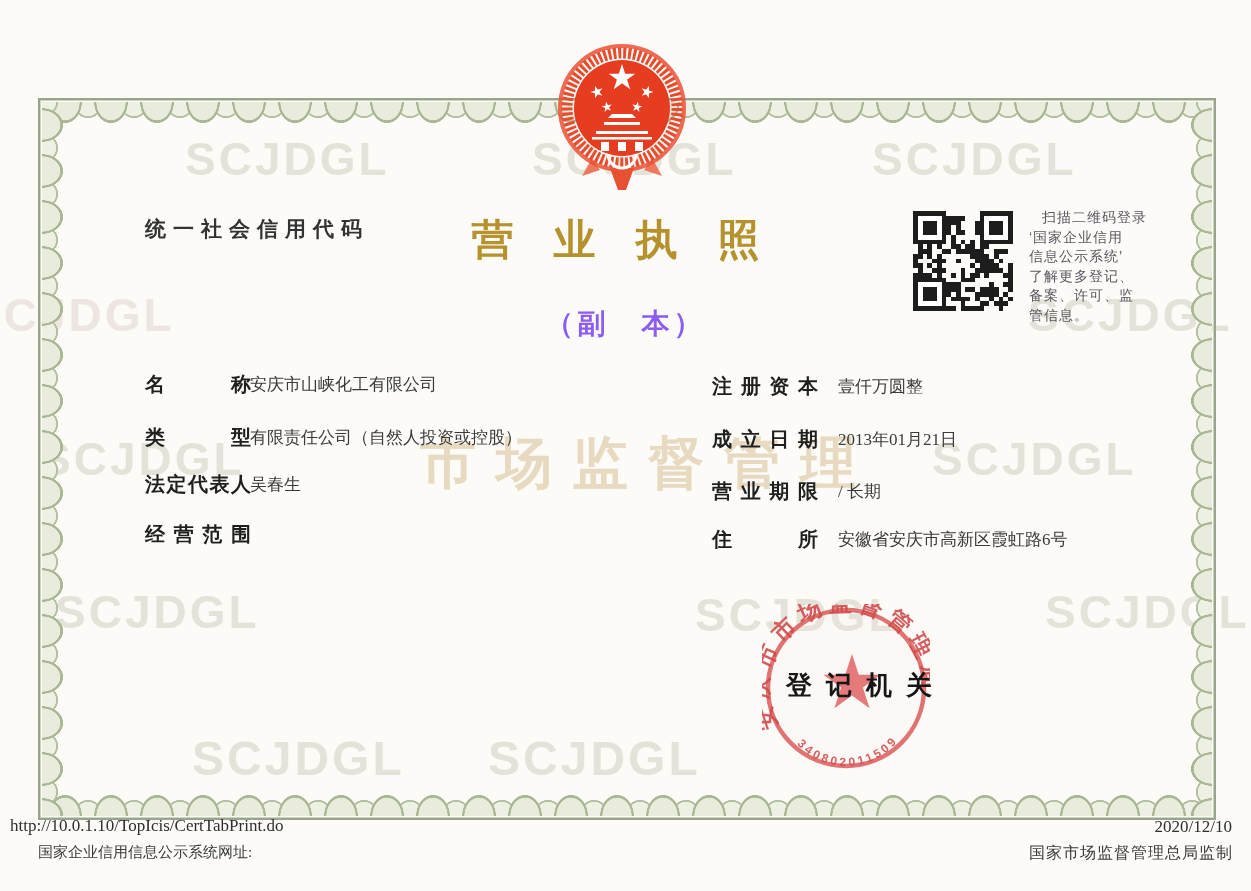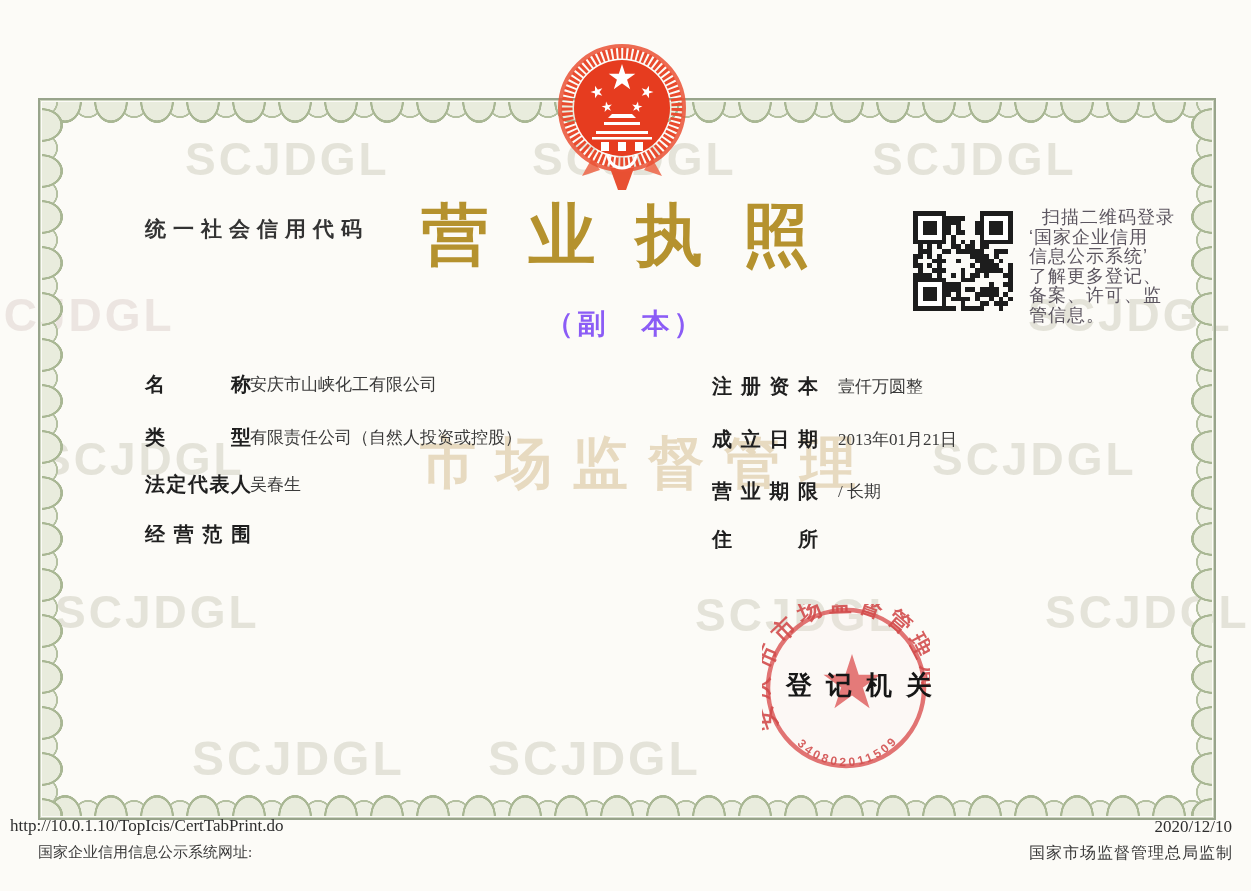--- a/index.html
+++ b/index.html
@@ -35,30 +35,30 @@
   .wm{position:absolute;z-index:0;font-weight:700;letter-spacing:3px;color:#e4e3d9;
       font-family:"Liberation Sans",sans-serif;user-select:none;}
   .wm-center{position:absolute;z-index:0;font-weight:700;color:rgba(203,172,116,0.42);
       font-family:"Liberation Sans",sans-serif;user-select:none;}
 
   
   .credit-label{position:absolute;left:145px;top:215px;font-size:21px;font-weight:600;
       letter-spacing:7px;color:#333;z-index:2;text-align:center;}
   .credit-code{position:absolute;left:147px;top:250px;font-size:19px;color:#333;
       font-family:"Liberation Serif",serif;letter-spacing:1px;z-index:2;}
-  .title{position:absolute;left:50%;transform:translateX(-50%);top:190px;font-size:67px;
+  .title{position:absolute;left:50%;transform:translateX(-50%);top:212px;font-size:42px;
       font-weight:800;letter-spacing:40px;text-indent:20px;color:#b5922e;z-index:2;white-space:nowrap;}
   .subtitle{position:absolute;left:50%;transform:translateX(-50%);top:305px;font-size:28px;
       font-weight:600;letter-spacing:4px;color:#8b5cf6;z-index:2;white-space:nowrap;}
 
   
   .emblem{position:absolute;left:552px;top:36px;width:140px;height:160px;z-index:2;}
   .qr-box{position:absolute;left:913px;top:211px;width:100px;height:100px;z-index:2;}
   .qr-caption{position:absolute;left:1029px;top:208px;width:124px;z-index:2;
-      font-size:18px;line-height:19.5px;color:#5c5660;letter-spacing:1px;}
+      font-size:14px;line-height:19.5px;color:#5c5660;letter-spacing:1px;}
   .qr-caption .ln{white-space:nowrap;}
   .qr-caption .ln:first-child{text-indent:13px;}
 
   
   .flabel{position:absolute;width:106px;font-size:20px;font-weight:700;color:#1f1f1f;
       text-align:justify;text-align-last:justify;z-index:2;
       font-family:"Liberation Sans",sans-serif;}
   .fvalue{position:absolute;font-size:16px;color:#3a3a3a;z-index:2;line-height:23px;
       font-family:"Liberation Serif",serif;}
 
@@ -314,20 +314,21 @@
   <div class="flabel" style="left:712px;top:373px">注册资本</div>
   <div class="fvalue" style="left:838px;top:375px;font-size:17px">壹仟万圆整</div>
 
   <div class="flabel" style="left:712px;top:426px">成立日期</div>
   <div class="fvalue" style="left:838px;top:428px;font-size:17px">2013年01月21日</div>
 
   <div class="flabel" style="left:712px;top:478px">营业期限</div>
   <div class="fvalue" style="left:838px;top:480px;font-size:17px">/ 长期</div>
 
   <div class="flabel" style="left:712px;top:526px">住所</div>
+  <div class="fvalue" style="left:838px;top:528px;width:340px;font-size:17px">安徽省安庆市高新区霞虹路6号</div>
 
   <div class="seal">
     <svg width="168" height="168" viewBox="0 0 168 168" xmlns="http://www.w3.org/2000/svg">
       <defs>
         <path id="sealArcTop" d="M 18,126 A 78,78 0 1 1 150,126" fill="none"></path>
         <path id="sealArcBottom" d="M 30,134 A 66,66 0 0 0 138,134" fill="none"></path>
       </defs>
       <circle cx="84" cy="84" r="78" fill="rgba(255,230,230,0.12)" stroke="rgba(218,85,85,0.82)" stroke-width="4.5"></circle>
       <polygon points="0,-30 17.6,24.3 -28.5,-9.3 28.5,-9.3 -17.6,24.3" transform="translate(90,80)" fill="rgba(224,104,104,0.88)"></polygon>
       <text font-size="23" font-weight="700" fill="rgba(210,75,75,0.9)" font-family="'Liberation Sans',sans-serif" letter-spacing="6">

